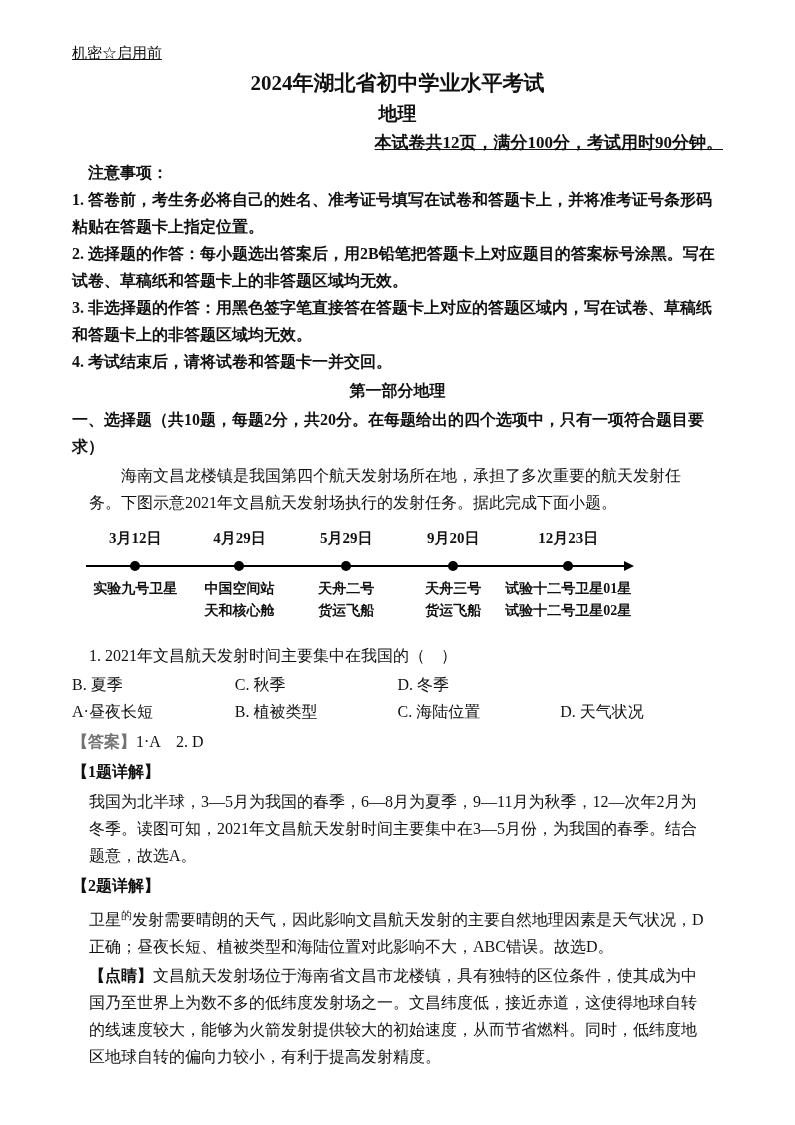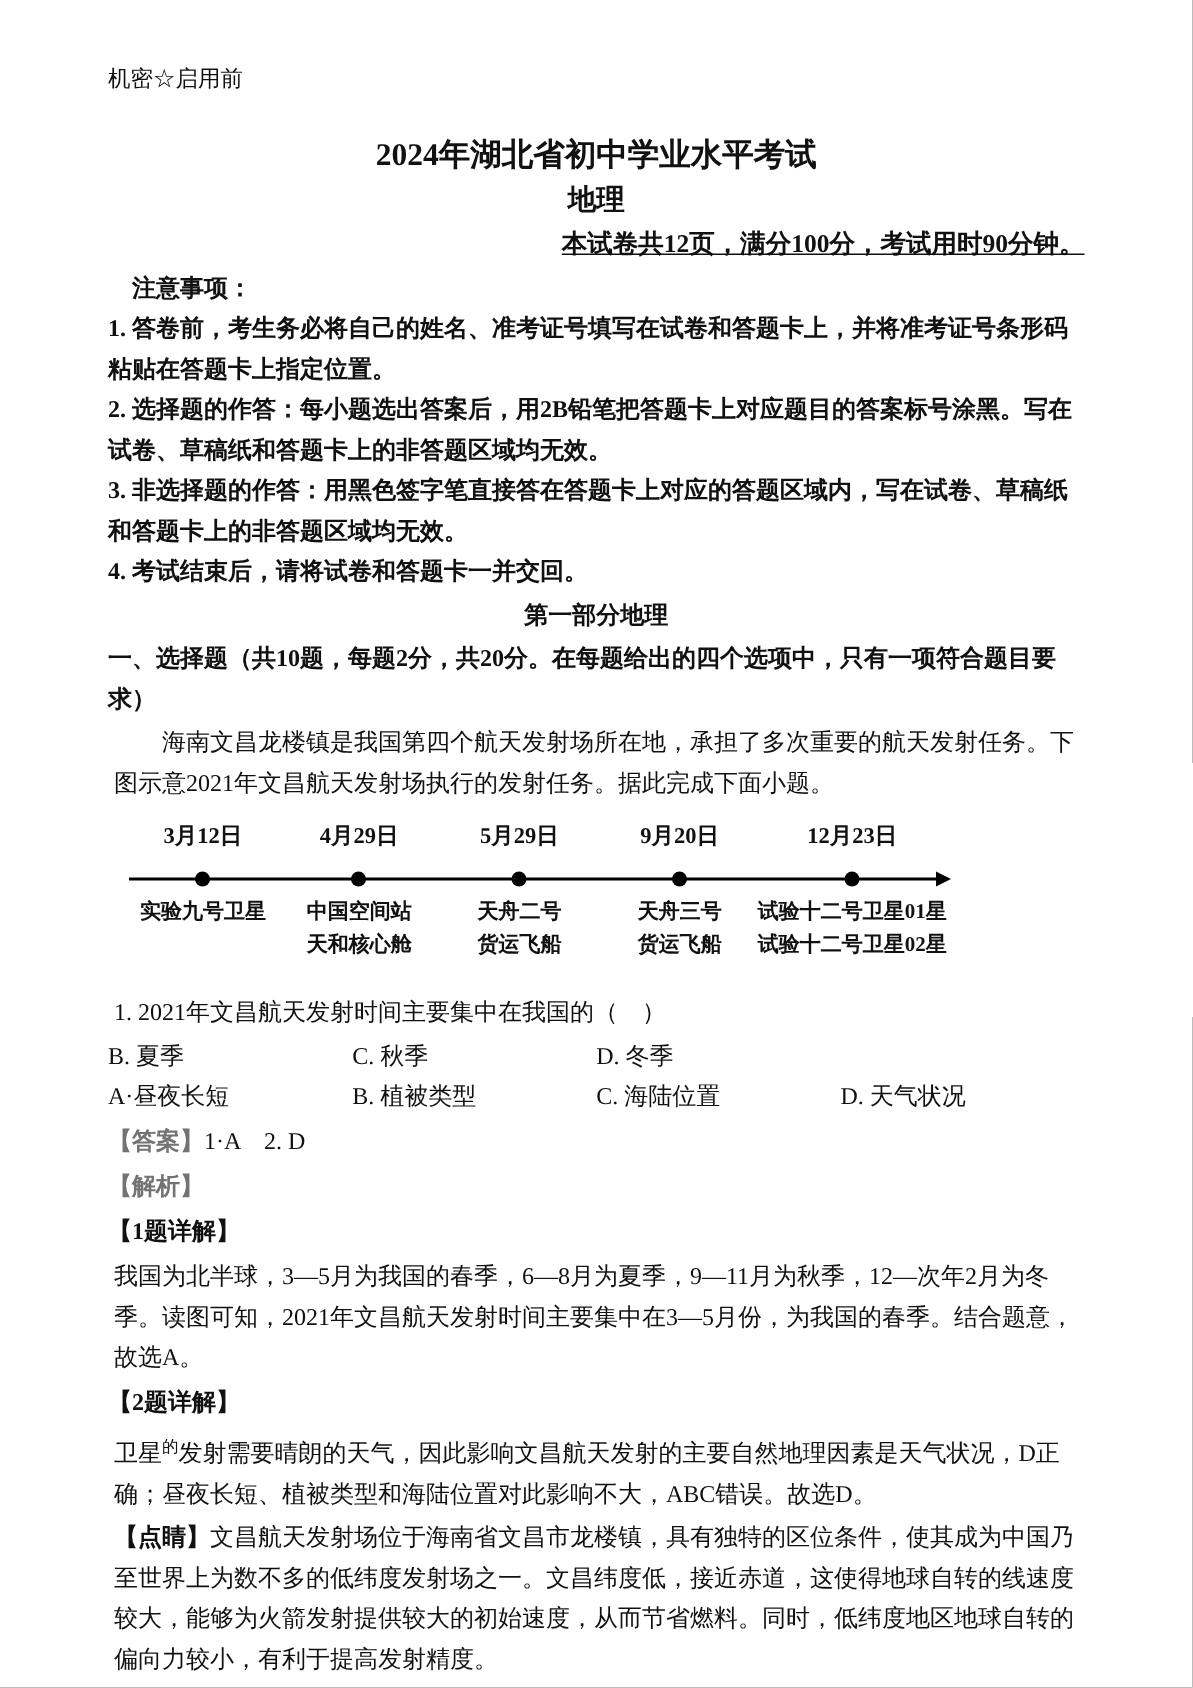--- a/index.html
+++ b/index.html
@@ -9,30 +9,30 @@
     margin:0 auto;
     background:#ffffff;
     box-sizing:border-box;
     padding:40px 72px 30px 72px;
     font-family:"Liberation Serif","DejaVu Serif",serif;
     color:#111;
     font-size:16px;
     line-height:27px;
     overflow:hidden;
   }
-  .confidential{font-size:15px;margin-bottom:20px;}
+  .confidential{font-size:15px;margin-bottom:0;text-decoration:underline;}
   .doc-title{text-align:center;font-weight:bold;font-size:21px;line-height:32px;}
   .doc-subject{text-align:center;font-weight:bold;font-size:19px;line-height:30px;}
   .exam-info{text-align:right;font-weight:bold;font-size:17px;line-height:28px;margin-bottom:2px;text-decoration:underline;}
   .bold{font-weight:bold;}
   .notice-heading{font-weight:bold;margin-left:16px;}
   .notice-item{font-weight:bold;margin:0;}
   .part-title{text-align:center;font-weight:bold;margin:2px 0;}
   .section-title{font-weight:bold;margin:0;}
-  .para{margin:2px 4px;}
+  .para{margin:2px 17px;}
   .indent{text-indent:2em;}
 
   
   .timeline{position:relative;width:548px;height:104px;margin:12px 0 10px 14px;}
   .tl-line{position:absolute;left:0;right:10px;top:37px;border-top:2px solid #000;}
   .tl-arrow{position:absolute;right:0;top:38px;transform:translateY(-50%);
     width:0;height:0;border-left:10px solid #000;border-top:5px solid transparent;border-bottom:5px solid transparent;}
   .tl-date{position:absolute;top:0;transform:translateX(-50%);font-weight:bold;font-size:15px;white-space:nowrap;line-height:20px;}
   .tl-dot{position:absolute;top:38px;transform:translate(-50%,-50%);width:10px;height:10px;background:#000;border-radius:50%;}
   .tl-labels{position:absolute;top:50px;transform:translateX(-50%);text-align:center;font-weight:bold;font-size:14px;line-height:22px;white-space:nowrap;}
@@ -129,23 +129,20 @@
     <span class="option">A·昼夜长短</span>
     <span class="option">B. 植被类型</span>
     <span class="option">C. 海陆位置</span>
     <span class="option">D. 天气状况</span>
   </div>
 
   <p class="para ans-line">
     <span class="teal bold">【答案】</span><span>1·A　2. D</span>
   </p>
 
-  <p class="para ans-line">
-    <span class="teal bold">【解析】</span>
-  </p>
 
   <p class="para ans-line">
     <span class="detail-label">【1题详解】</span>
   </p>
   <p class="para">我国为北半球，3—5月为我国的春季，6—8月为夏季，9—11月为秋季，12—次年2月为冬季。读图可知，2021年文昌航天发射时间主要集中在3—5月份，为我国的春季。结合题意，故选A。</p>
 
   <p class="para ans-line">
     <span class="detail-label">【2题详解】</span>
   </p>
   <p class="para"><span>卫星</span><sup class="raised">的</sup><span>发射需要晴朗的天气，因此影响文昌航天发射的主要自然地理因素是天气状况，D正确；昼夜长短、植被类型和海陆位置对此影响不大，ABC错误。故选D。</span></p>

